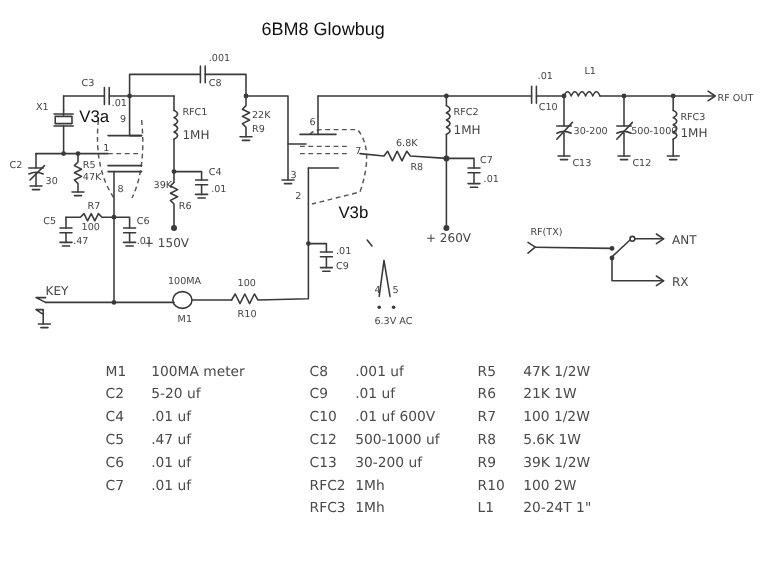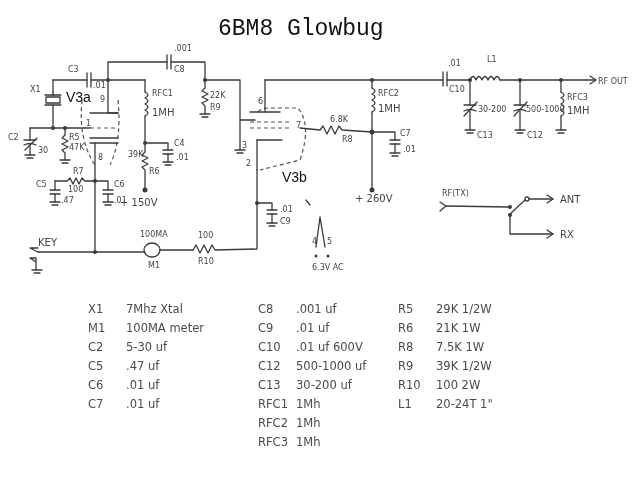--- a/index.html
+++ b/index.html
@@ -1,17 +1,17 @@
 <!DOCTYPE html>
 <html><head>
 <meta charset="utf-8">
 <style>
   html, body { margin:0; padding:0; }
   body { width:640px; height:480px; background:#ffffff; position:relative; overflow:hidden; font-family:"Liberation Sans", sans-serif; }
-  #title { position:absolute; left:218px; top:16px; font-size:23px; color:#111; font-family:Liberation Mono, monospace; }
+  #title { position:absolute; left:218px; top:16px; font-size:15px; color:#111; font-family:Liberation Sans, sans-serif; }
   svg#schem { position:absolute; left:0; top:0; }
   .w { stroke:#3a3a3a; stroke-width:1.3; fill:none; stroke-linecap:round; stroke-linejoin:round; }
   .d { stroke:#555; stroke-width:1.2; fill:none; stroke-dasharray:4 3; }
   .dot { fill:#3a3a3a; }
   .hw { font-family:"DejaVu Sans", sans-serif; font-size:8px; fill:#444; }
   .hwl { font-family:"DejaVu Sans", sans-serif; font-size:10px; fill:#444; }
   .lbl { font-family:"Liberation Sans", sans-serif; font-size:14px; fill:#111; }
   .parts { position:absolute; font-family:"DejaVu Sans", sans-serif; font-size:11.5px; color:#4a4a4a; line-height:19px; }
   .parts .row { white-space:nowrap; }
   .parts .ref { display:inline-block; width:38px; }
@@ -313,39 +313,39 @@
   <text class="hw" x="527" y="138">C12</text>
   <text class="hw" x="567" y="100">RFC3</text>
   <text class="hwl" x="567" y="114">1MH</text>
 
   <text class="hw" x="442" y="196">RF(TX)</text>
   <text class="hwl" x="560" y="203">ANT</text>
   <text class="hwl" x="560" y="238">RX</text>
 </svg>
 
 <div class="parts" style="left:88px; top:300px;">
-  <div class="row"><span class="ref">X1</span><span>7Mhz Xtal</span></div>
   <div class="row"><span class="ref">M1</span><span>100MA meter</span></div>
-  <div class="row"><span class="ref">C2</span><span>5-30 uf</span></div>
+  <div class="row"><span class="ref">C2</span><span>5-20 uf</span></div>
+  <div class="row"><span class="ref">C4</span><span>.01 uf</span></div>
   <div class="row"><span class="ref">C5</span><span>.47 uf</span></div>
   <div class="row"><span class="ref">C6</span><span>.01 uf</span></div>
   <div class="row"><span class="ref">C7</span><span>.01 uf</span></div>
 </div>
 
 <div class="parts" style="left:258px; top:300px;">
   <div class="row"><span class="ref">C8</span><span>.001 uf</span></div>
   <div class="row"><span class="ref">C9</span><span>.01 uf</span></div>
   <div class="row"><span class="ref">C10</span><span>.01 uf 600V</span></div>
   <div class="row"><span class="ref">C12</span><span>500-1000 uf</span></div>
   <div class="row"><span class="ref">C13</span><span>30-200 uf</span></div>
-  <div class="row"><span class="ref">RFC1</span><span>1Mh</span></div>
   <div class="row"><span class="ref">RFC2</span><span>1Mh</span></div>
   <div class="row"><span class="ref">RFC3</span><span>1Mh</span></div>
 </div>
 
 <div class="parts" style="left:398px; top:300px;">
-  <div class="row"><span class="ref">R5</span><span>29K 1/2W</span></div>
+  <div class="row"><span class="ref">R5</span><span>47K 1/2W</span></div>
   <div class="row"><span class="ref">R6</span><span>21K 1W</span></div>
-  <div class="row"><span class="ref">R8</span><span>7.5K 1W</span></div>
+  <div class="row"><span class="ref">R7</span><span>100 1/2W</span></div>
+  <div class="row"><span class="ref">R8</span><span>5.6K 1W</span></div>
   <div class="row"><span class="ref">R9</span><span>39K 1/2W</span></div>
   <div class="row"><span class="ref">R10</span><span>100 2W</span></div>
   <div class="row"><span class="ref">L1</span><span>20-24T 1"</span></div>
 </div>
 
 </body></html>

